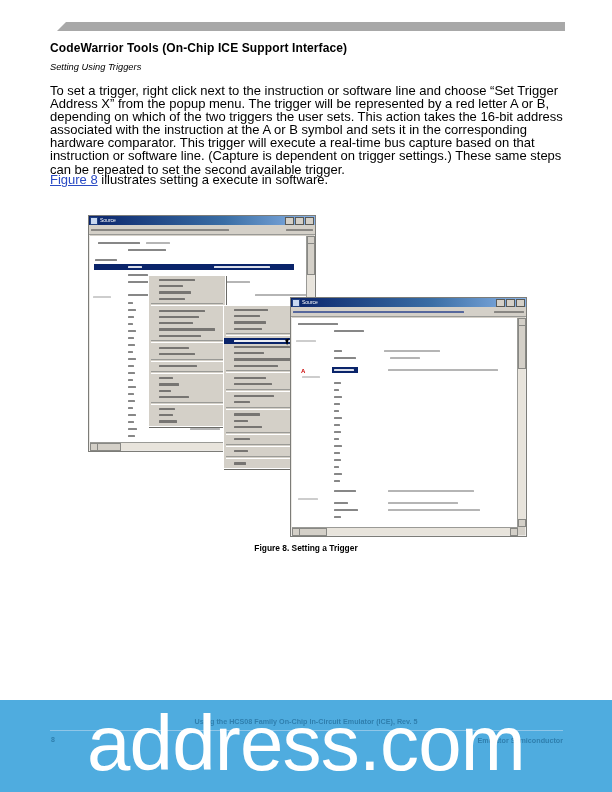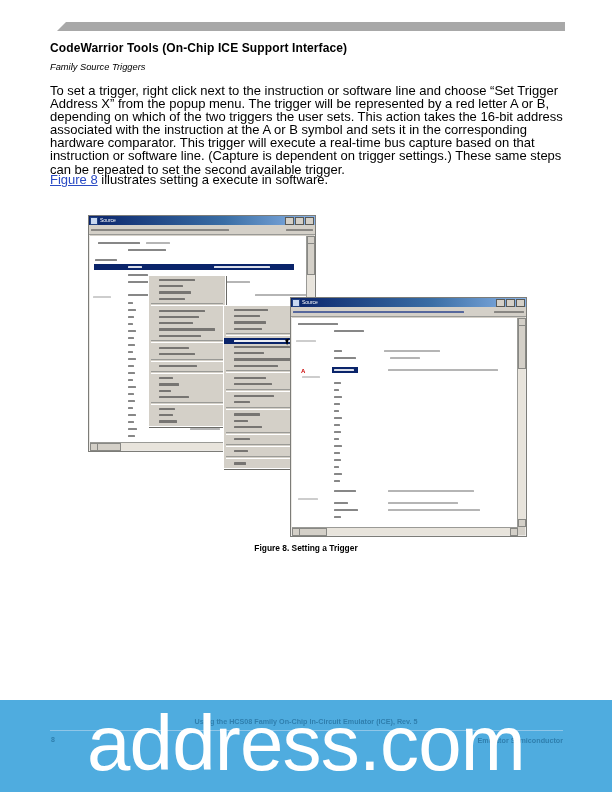--- a/index.html
+++ b/index.html
@@ -310,21 +310,21 @@
 </style>
 </head>
 <body>
 
 <div class="top-banner">
   <div class="bar"></div>
 </div>
 
 <div class="doc-header">CodeWarrior Tools (On-Chip ICE Support Interface)</div>
 
-<div class="section-heading">Family Source Triggers</div>
+<div class="section-heading">Setting Using Triggers</div>
 
 <div class="body-text" id="para-main">To set a trigger, right click next to the instruction or software line and choose “Set Trigger Address X” from the popup menu. The trigger will be represented by a red letter A or B, depending on which of the two triggers the user sets. This action takes the 16-bit address associated with the instruction at the A or B symbol and sets it in the corresponding hardware comparator. This trigger will execute a real-time bus capture based on that instruction or software line. (Capture is dependent on trigger settings.) These same steps can be repeated to set the second available trigger.</div>
 
 <div class="body-text" id="para-figref"><a class="link" href="#">Figure 8</a><span> illustrates setting a execute in software.</span></div>
 
 <div class="figure-wrap">
 
   <div class="win" style="left:0; top:0; width:226px; height:235px;">
     <div class="win-title">
       <div class="ticon"></div>

